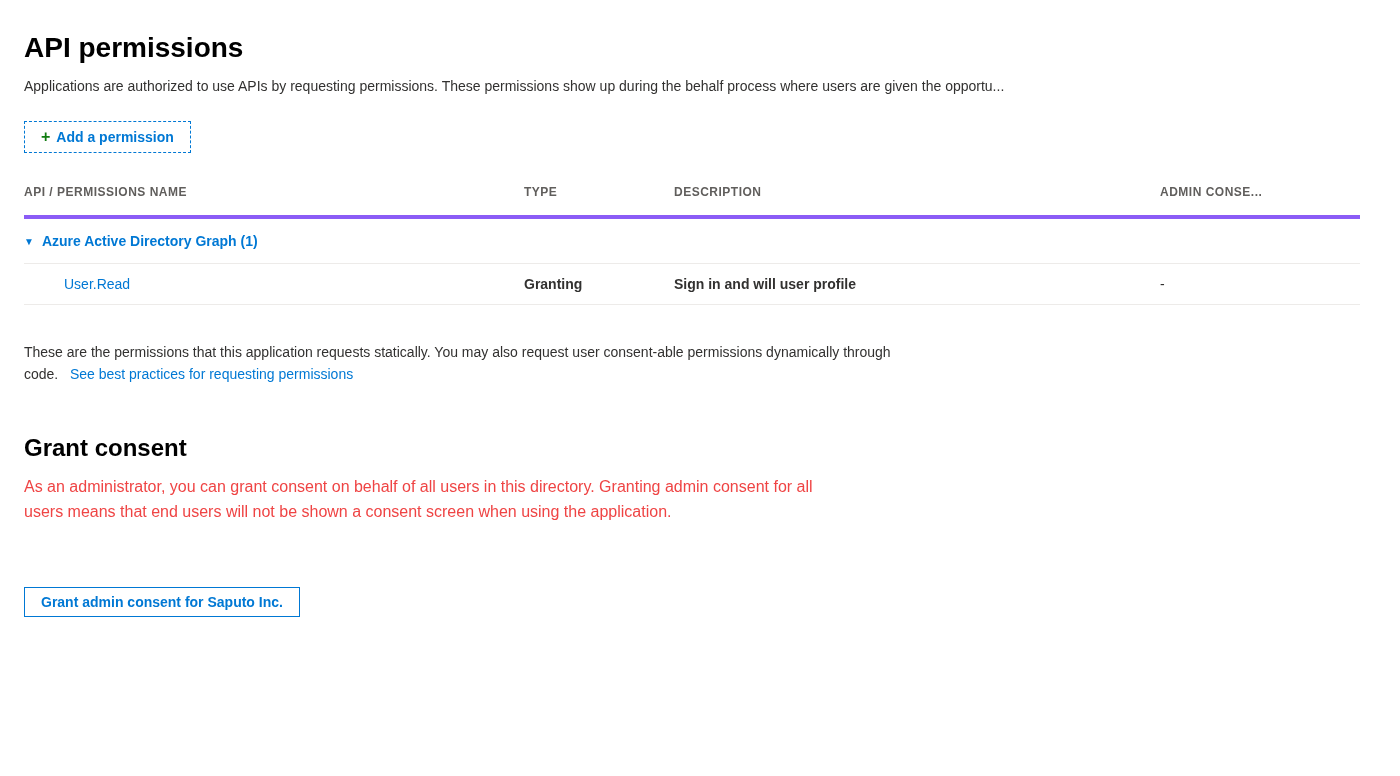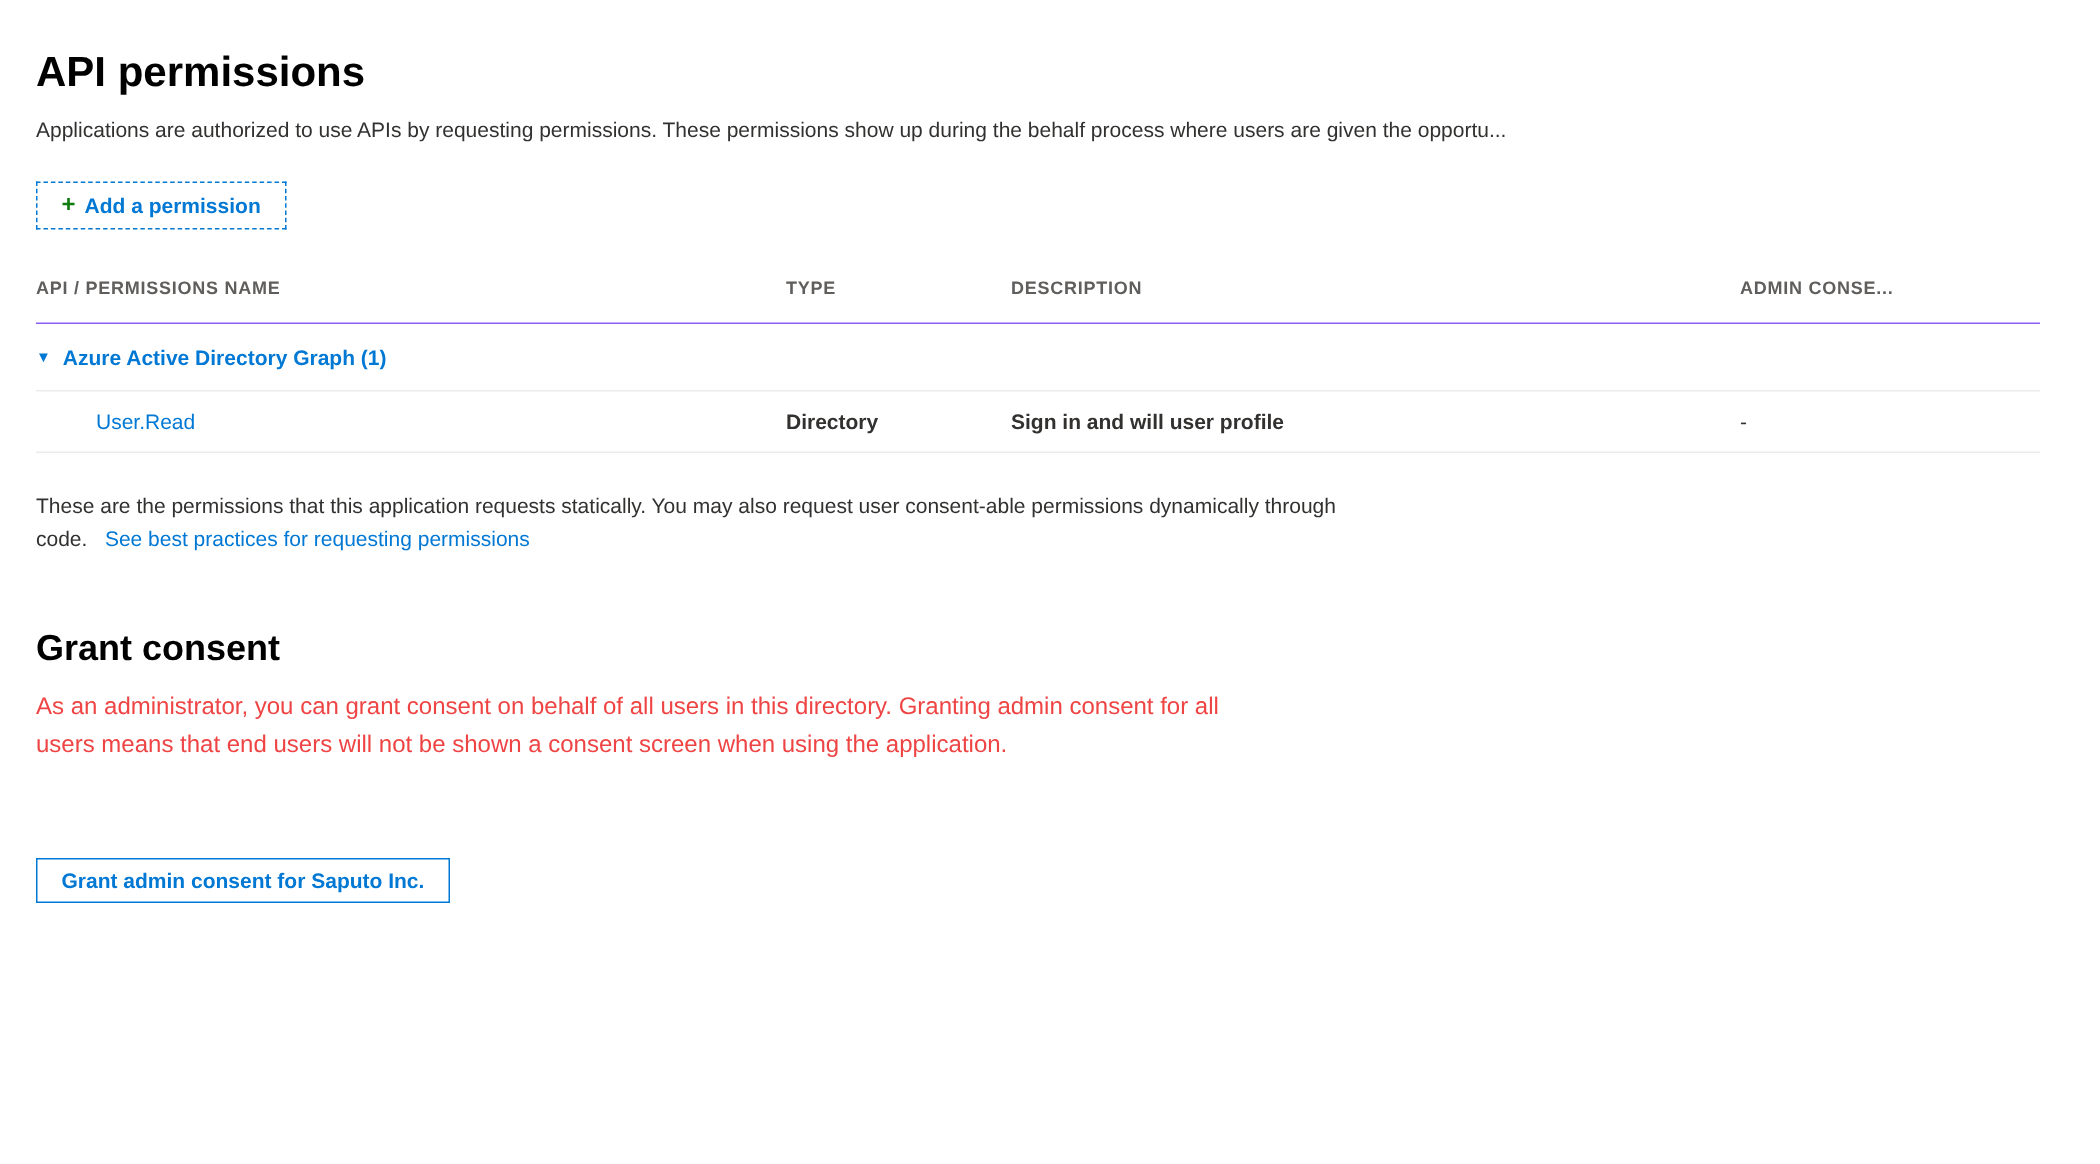--- a/index.html
+++ b/index.html
@@ -53,21 +53,21 @@
 
     .plus-icon {
       color: #107c10;
       font-size: 16px;
       font-weight: 700;
     }
 
     .table-header {
       display: grid;
       grid-template-columns: 500px 150px 1fr 200px;
-      border-bottom: 1px solid #8b5cf6;
+      border-bottom: 4px solid #8b5cf6;
       padding-bottom: 8px;
       margin-bottom: 0;
     }
 
     .table-header-cell {
       font-size: 12px;
       font-weight: 600;
       color: #605e5c;
       text-transform: uppercase;
       letter-spacing: 0.5px;
@@ -127,21 +127,21 @@
       color: #323130;
       font-weight: 600;
     }
 
     .permission-admin-consent {
       font-size: 14px;
       color: #323130;
     }
 
     .static-permissions-note {
-      margin-top: 24px;
+      margin-top: 36px;
       font-size: 14px;
       color: #323130;
       line-height: 1.6;
       max-width: 900px;
     }
 
     .static-permissions-note a {
       color: #0078d4;
       text-decoration: none;
     }
@@ -215,21 +215,21 @@
         <span class="chevron-icon">▼</span>
         <span>Azure Active Directory Graph (1)</span>
       </div>
       <div></div>
       <div></div>
       <div></div>
     </div>
 
     <div class="permission-row">
       <div class="permission-name">User.Read</div>
-      <div class="permission-type">Directory</div>
+      <div class="permission-type">Granting</div>
       <div class="permission-description">Sign in and will user profile</div>
       <div class="permission-admin-consent">-</div>
     </div>
 
   </div>
 
   
   <div class="static-permissions-note">
     <span>These are the permissions that this application requests statically. You may also request user consent-able permissions dynamically through code.</span>
     <span>&nbsp;</span>

